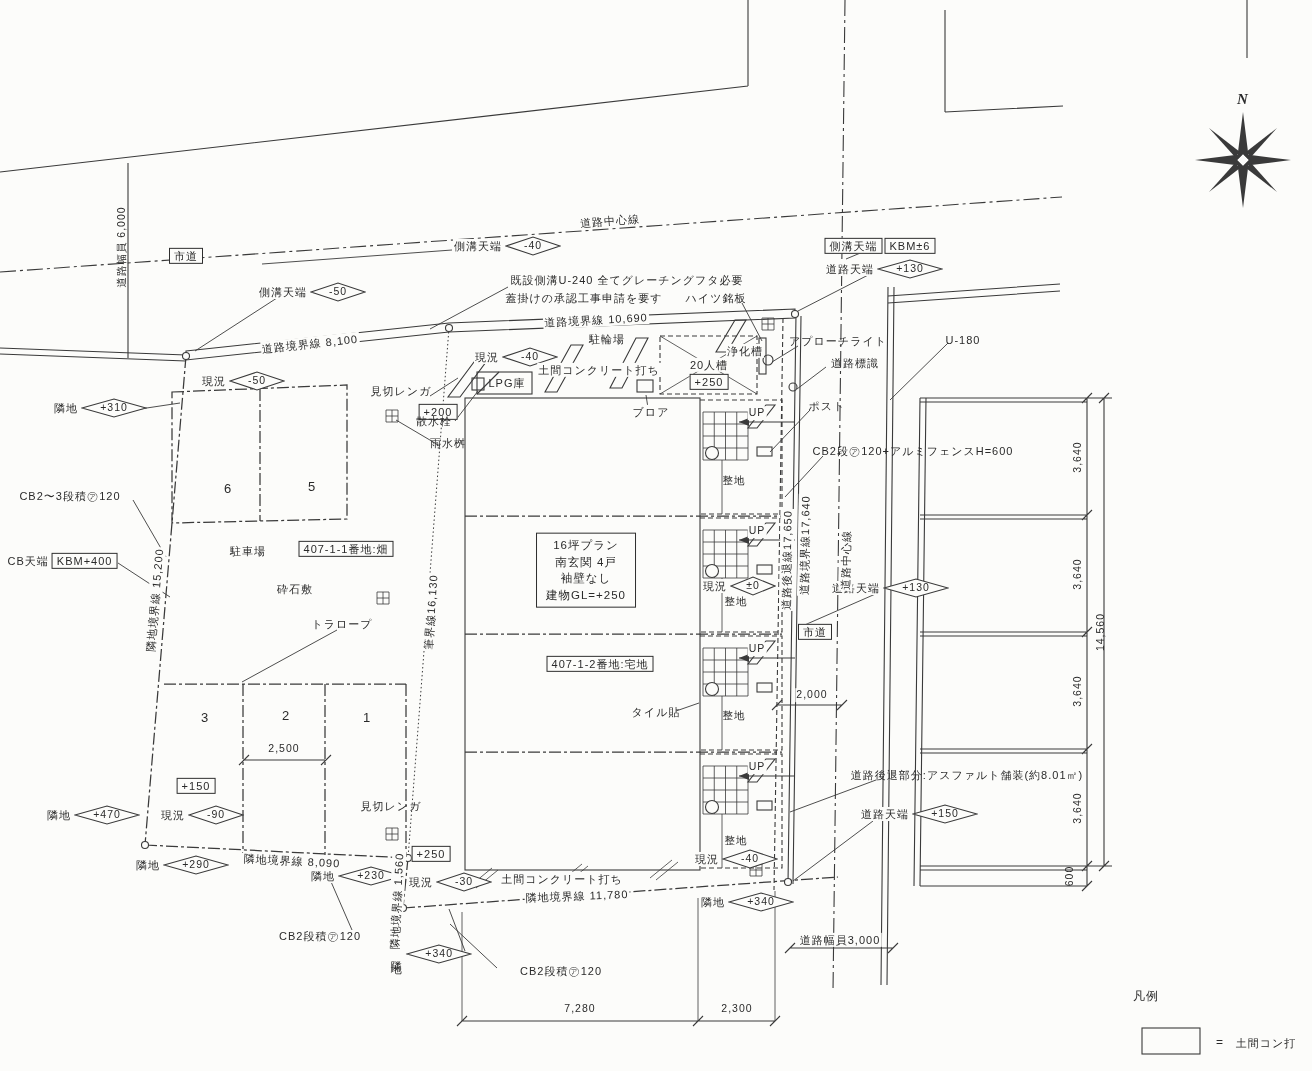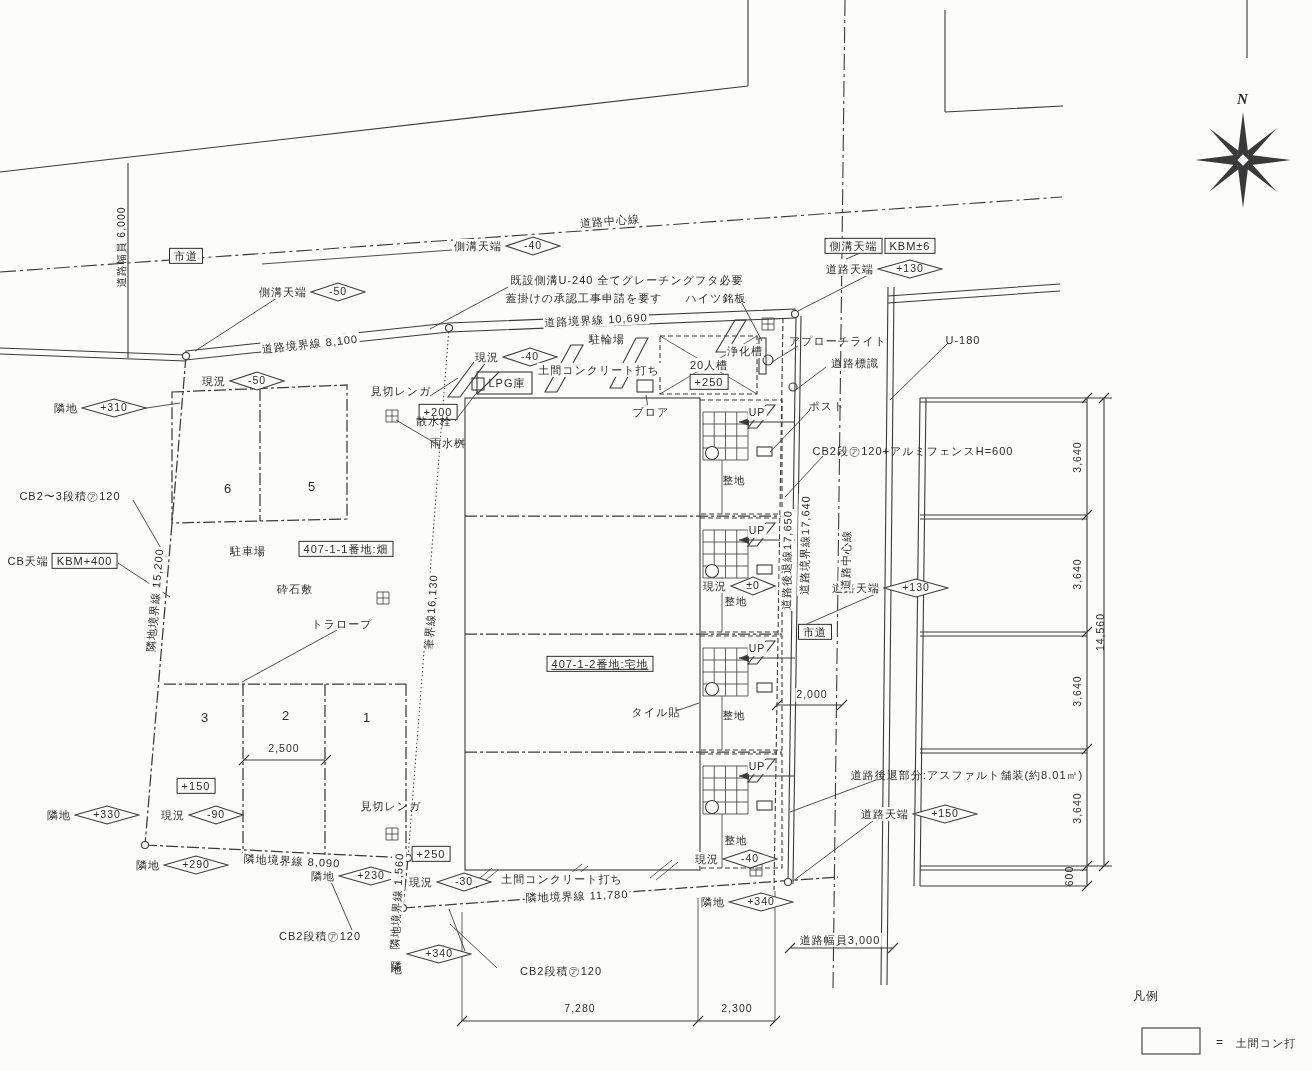--- a/index.html
+++ b/index.html
@@ -275,21 +275,27 @@
         </span>
       </span>
       <span class="lb num" style="left: 228px; top: 489px; transform: translate(-50%, -50%);">6</span>
       <span class="lb num" style="left: 312px; top: 487px; transform: translate(-50%, -50%);">5</span>
       <span class="lb" style="left: 248px; top: 551px; transform: translate(-50%, -50%);">駐車場</span>
       <span class="lb box" style="left: 346px; top: 549px; transform: translate(-50%, -50%);">407-1-1番地:畑</span>
       <span class="lb" style="left: 295px; top: 589px; transform: translate(-50%, -50%); font-family: Liberation Serif, serif;">砕石敷</span>
       <span class="lb" style="left: 342px; top: 624px; transform: translate(-50%, -50%);">トラロープ</span>
       <span class="lb bg" style="left: 155px; top: 600px; transform: translate(-50%, -50%) rotate(-85deg);">隣地境界線 15,200</span>
       <span class="lb bg" style="left: 431px; top: 612px; transform: translate(-50%, -50%) rotate(-86deg);">筆界線16,130</span>
-      <span class="lb box" style="left: 600px; top: 664px; transform: translate(-50%, -50%); text-decoration: underline;">407-1-2番地:宅地</span>
+      <div class="lb planbox" style="left: 586px; top: 570px; transform: translate(-50%, -50%);">
+        <div>16坪プラン</div>
+        <div>南玄関 4戸</div>
+        <div>袖壁なし</div>
+        <div>建物GL=+250</div>
+      </div>
+      <span class="lb box" style="left: 600px; top: 664px; transform: translate(-50%, -50%);">407-1-2番地:宅地</span>
       <span class="lb" style="left: 656px; top: 712px; transform: translate(-50%, -50%);">タイル貼</span>
       <span class="lb num" style="left: 205px; top: 718px; transform: translate(-50%, -50%);">3</span>
       <span class="lb num" style="left: 286px; top: 716px; transform: translate(-50%, -50%);">2</span>
       <span class="lb num" style="left: 367px; top: 718px; transform: translate(-50%, -50%);">1</span>
       <span class="lb dim" style="left: 284px; top: 749px; transform: translate(-50%, -50%);">2,500</span>
       <span class="lb box" style="left: 196px; top: 786px; transform: translate(-50%, -50%);">+150</span>
       <span class="lb dia-wrap" style="left: 202px; top: 815px; transform: translate(-50%, -50%);">
         <span class="bg">現況</span>
         <span class="dia">
           <svg width="56" height="20" viewBox="0 0 56 20" preserveAspectRatio="none">
@@ -297,21 +303,21 @@
           </svg>
           <b>-90</b>
         </span>
       </span>
       <span class="lb dia-wrap" style="left: 93px; top: 815px; transform: translate(-50%, -50%);">
         <span class="bg">隣地</span>
         <span class="dia">
           <svg width="66" height="20" viewBox="0 0 66 20" preserveAspectRatio="none">
             <polygon points="1,10 33,1 65,10 33,19" fill="#fcfcfa" stroke="#3a3a3a" stroke-width="1.1"></polygon>
           </svg>
-          <b>+330</b>
+          <b>+470</b>
         </span>
       </span>
       <span class="lb dia-wrap" style="left: 182px; top: 865px; transform: translate(-50%, -50%);">
         <span class="bg">隣地</span>
         <span class="dia">
           <svg width="66" height="20" viewBox="0 0 66 20" preserveAspectRatio="none">
             <polygon points="1,10 33,1 65,10 33,19" fill="#fcfcfa" stroke="#3a3a3a" stroke-width="1.1"></polygon>
           </svg>
           <b>+290</b>
         </span>

